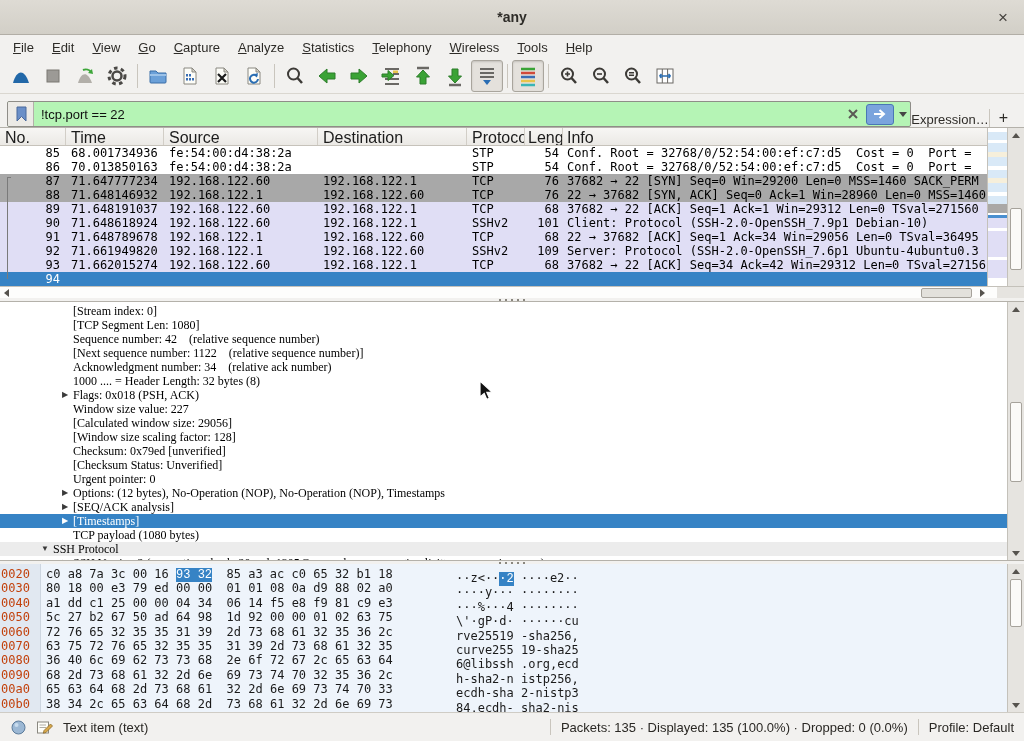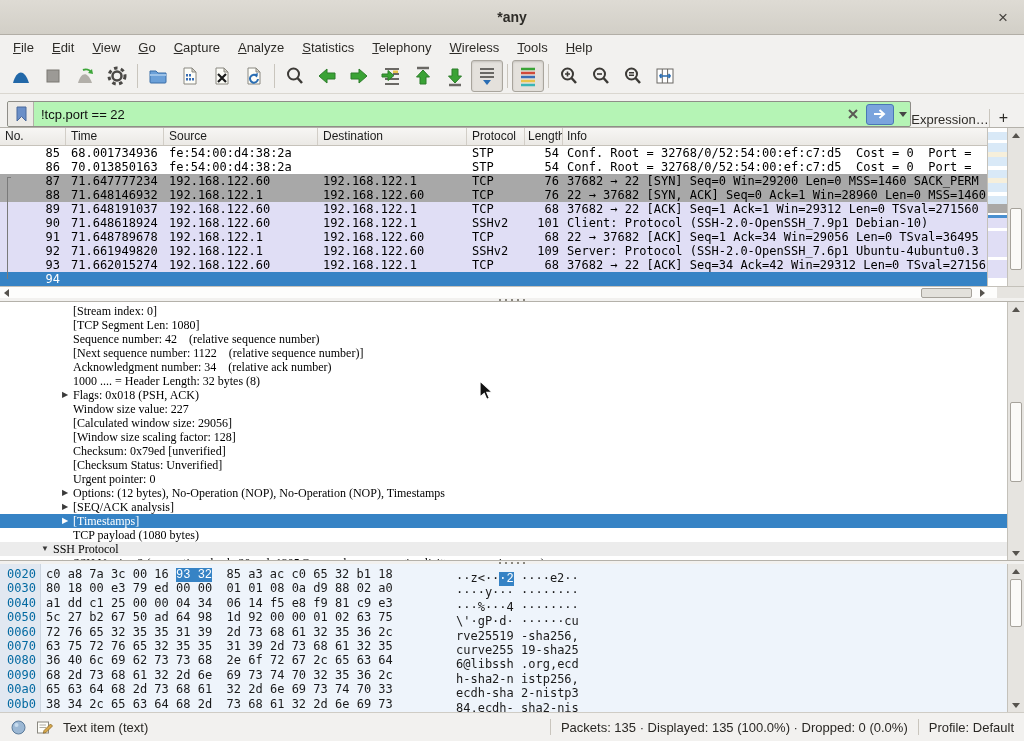--- a/index.html
+++ b/index.html
@@ -42,21 +42,21 @@
   .caret-shape{width:0;height:0;border-left:4px solid transparent;border-right:4px solid transparent;border-top:5px solid #444;}
   .fexpr{font-size:13px;padding:0 0;color:#2e2c28;}
   .fsep{width:1px;height:18px;background:#c9c5bd;}
   .fadd{font-size:16px;padding:0 9px;color:#2e2c28;}
 
   
   .plist{position:absolute;left:0;top:127px;width:1024px;height:171px;background:#fff;
     border-top:1px solid #b4b1aa;box-sizing:border-box;}
   .pl-header{position:absolute;left:0;top:0;width:987px;height:18px;display:flex;
     background:linear-gradient(#f7f6f4,#ebe9e5);border-bottom:1px solid #c6c2ba;box-sizing:border-box;}
-  .ph-cell{font-size:12px;color:#1c1c1c;padding:1px 12px 0 5px;border-right:1px solid #d2cec7;
+  .ph-cell{font-size:16px;color:#1c1c1c;padding:1px 12px 0 5px;border-right:1px solid #d2cec7;
     box-sizing:border-box;overflow:hidden;white-space:pre;}
   .pl-rows{position:absolute;left:0;top:18px;width:987px;height:140px;overflow:hidden;}
   .pl-row{display:flex;height:14px;line-height:14px;font-family:"DejaVu Sans Mono",monospace;
     font-size:12px;white-space:pre;color:#000;}
   .c-no{width:66px;text-align:right;padding-right:6px;box-sizing:border-box;}
   .c-time{width:98px;padding-left:5px;box-sizing:border-box;}
   .c-src{width:154px;padding-left:5px;box-sizing:border-box;}
   .c-dst{width:149px;padding-left:5px;box-sizing:border-box;}
   .c-proto{width:58px;padding-left:5px;box-sizing:border-box;}
   .c-len{width:38px;text-align:right;padding-right:4px;box-sizing:border-box;}
@@ -97,21 +97,21 @@
   .lvl0 .dt-arrow{margin-left:8px;}
   .dt-line.selected{background:#3683c5;color:#fff;}
   .dt-line.selected .dt-arrow{color:#fff;}
   .dt-line.section{background:#ececec;}
 
   
   .hexpane{position:absolute;left:0;top:564px;width:1024px;height:148px;background:#eef4fb;box-sizing:border-box;overflow:hidden;}
   .hx-offcol{position:absolute;left:0;top:0;width:40px;height:100%;background:#e1e8f1;border-right:1px solid #cdd6e0;}
   .hx-rows{position:absolute;left:0;top:3px;width:1007px;}
   .hx-row{position:relative;height:14.4px;line-height:14.4px;font-family:"DejaVu Sans Mono",monospace;font-size:12px;white-space:pre;color:#1a1a1a;}
-  .hx-off{display:inline-block;width:40px;padding-left:7px;box-sizing:border-box;color:#0369a1;}
+  .hx-off{display:inline-block;width:40px;padding-left:1px;box-sizing:border-box;color:#c2410c;}
   .hx-bytes{margin-left:6px;}
   .hx-ascii{position:absolute;left:412px;top:4px;margin-left:44px;}
   .hl{background:#3683c5;color:#fff;font-family:Liberation Mono, monospace;}
 
   
   .statusbar{position:absolute;left:0;top:712px;width:1024px;height:29px;background:#f2f1ef;
     border-top:1px solid #cfccc5;display:flex;align-items:center;padding:0 10px;box-sizing:border-box;font-size:13px;color:#2a2824;}
   .sb-left{display:flex;align-items:center;gap:9px;flex:1;}
   .sb-right{display:flex;align-items:center;gap:10px;}
   .sb-vsep{width:1px;height:16px;background:#c9c5bd;}

